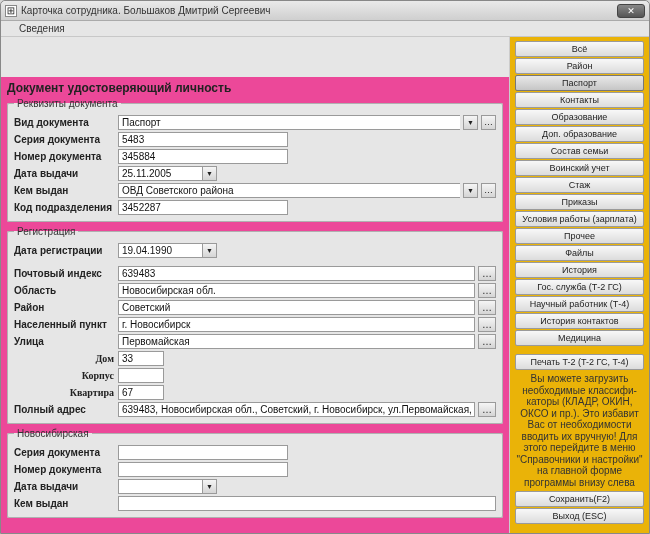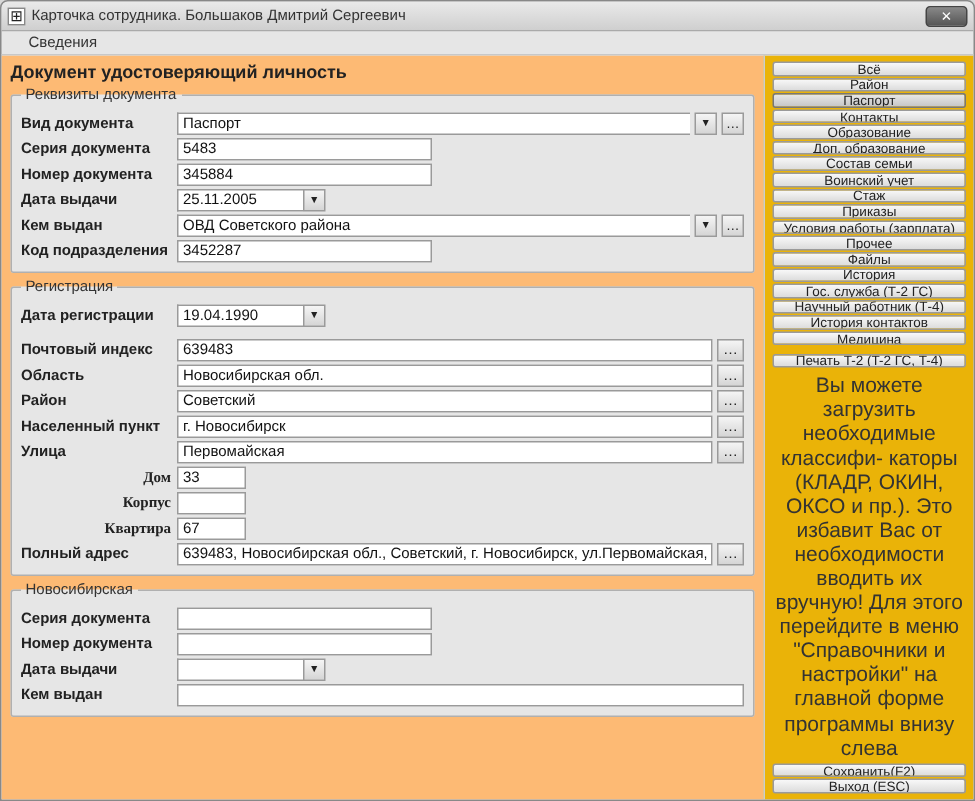--- a/index.html
+++ b/index.html
@@ -59,21 +59,22 @@
   }
   .body {
     flex: 1;
     display: flex;
     overflow: hidden;
   }
   .main {
     flex: 1;
     padding: 4px 6px 4px 6px;
     overflow: hidden;
-    background: #fdba74;
+    background: #ec4899;
+    margin-top: 40px;
   }
   .main h2 {
     margin: 0 0 3px 0;
     font-size: 12px;
     font-weight: bold;
   }
   fieldset {
     border: 1px solid #b0b0b0;
     border-radius: 2px;
     margin: 0 0 4px 0;
@@ -169,21 +170,21 @@
     padding: 0 2px;
     white-space: nowrap;
     overflow:hidden;
   }
   .sbtn.active {
     background: linear-gradient(#e8e8e8,#c6c6c6);
     border-color: #777;
   }
   .side-gap { height: 6px; }
   .note {
-    font-size: 14px;
+    font-size: 10px;
     color: #333;
     text-align: center;
     line-height: 1.15;
     padding: 2px 1px;
   }
 </style>
 </head>
 <body>
 
 <div class="window">

